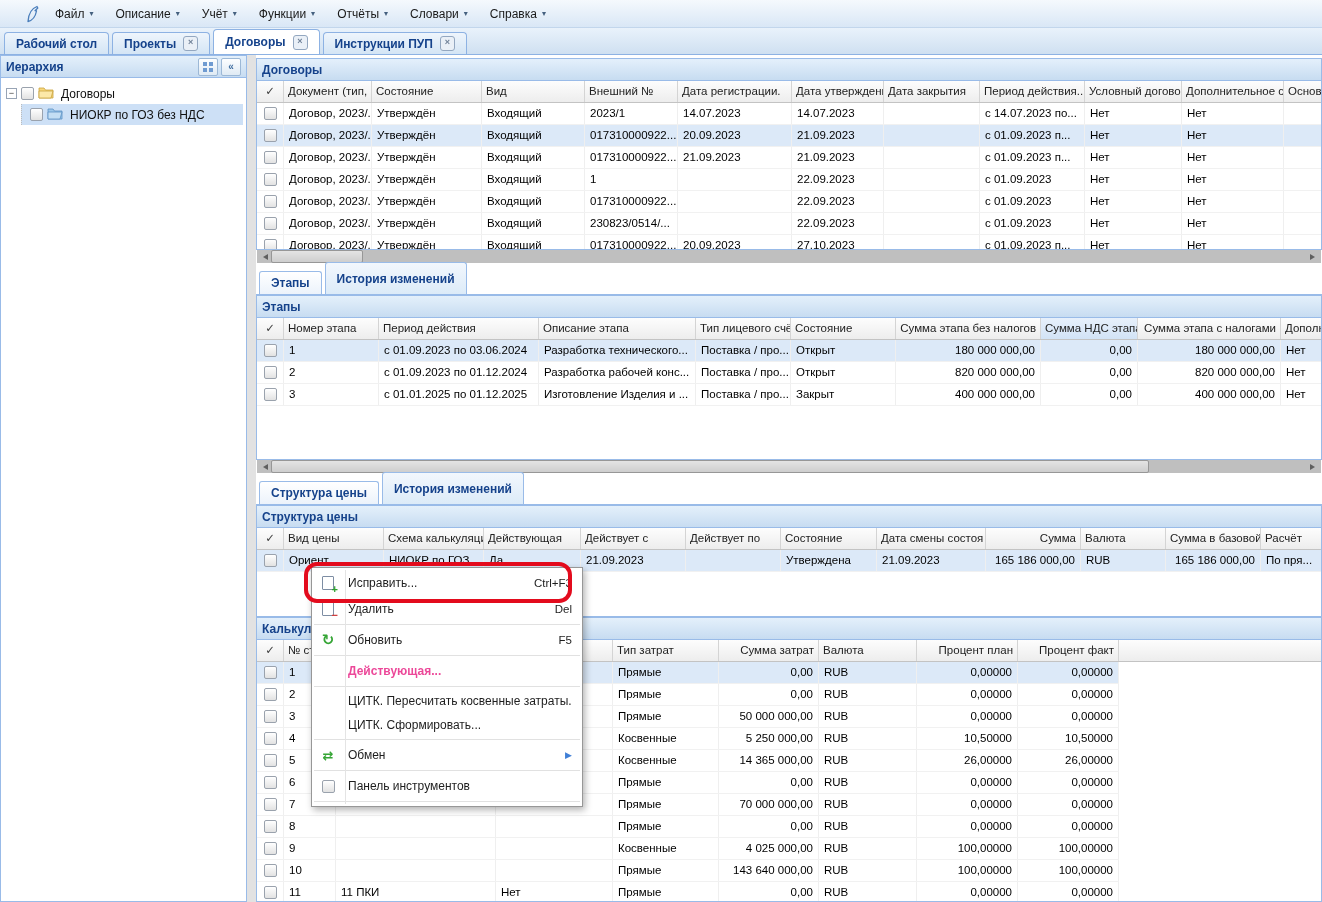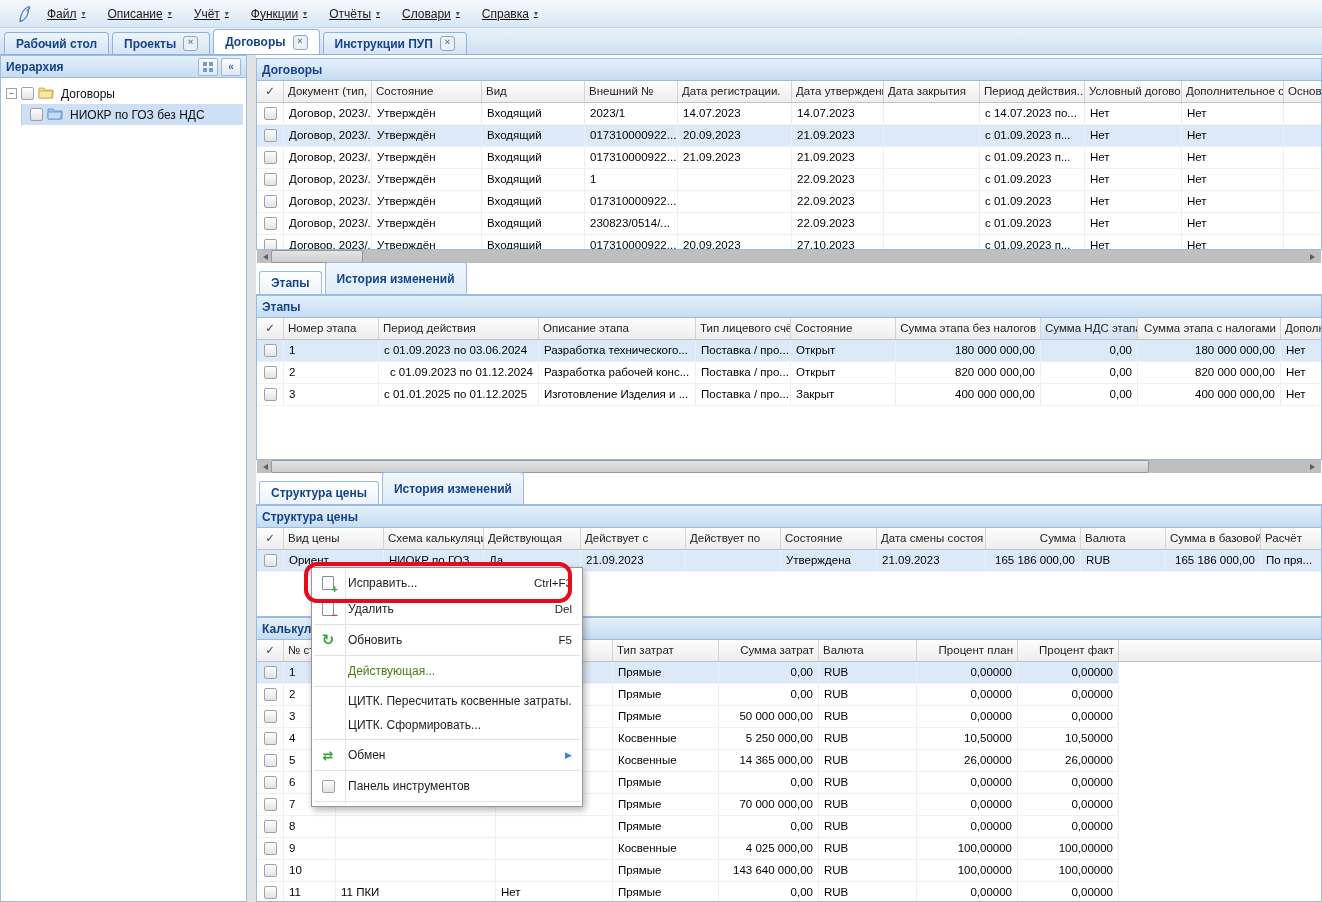--- a/index.html
+++ b/index.html
@@ -1,21 +1,21 @@
 <!DOCTYPE html>
 <html><head>
 <meta charset="utf-8">
 <style>
   html,body{margin:0;padding:0;}
   body{width:1322px;height:902px;position:relative;overflow:hidden;background:#fff;
        font-family:"Liberation Sans","DejaVu Sans",sans-serif;font-size:12px;color:#111;}
   
   .menubar{position:absolute;left:0;top:0;width:1322px;height:28px;box-sizing:border-box;
            background:linear-gradient(#f5f9fd,#d9e7f6);border-bottom:1px solid #c2d6ec;
-           display:flex;align-items:center;padding-left:12px;text-decoration:underline;}
+           display:flex;align-items:center;padding-left:20px;}
   .logo{width:24px;display:flex;justify-content:center;}
   .mitem{display:flex;align-items:center;gap:5px;padding:4px 11px;color:#1a1a1a;cursor:default;}
   .mitem .arr{font-size:8px;color:#44607f;}
   
   .tabbar{position:absolute;left:0;top:28px;width:1322px;height:27px;box-sizing:border-box;
           background:linear-gradient(#e9f2fb,#cfe0f1);border-bottom:1px solid #8db2e3;
           display:flex;align-items:flex-end;padding-left:4px;gap:3px;}
   .tab{height:22px;display:flex;align-items:center;gap:7px;padding:0 11px;box-sizing:border-box;
        border:1px solid #8db2e3;border-bottom:none;border-radius:4px 4px 0 0;
        background:linear-gradient(#eef5fc,#d4e5f5);font-weight:bold;color:#15428b;white-space:nowrap;}
@@ -80,21 +80,21 @@
   
   .ctxmenu{position:absolute;left:311px;top:567px;width:272px;box-sizing:border-box;background:#fff;
            border:1px solid #979797;box-shadow:2px 3px 7px rgba(0,0,0,.3);padding:2px 0;z-index:50;}
   .gutterline{position:absolute;left:33px;top:2px;bottom:2px;width:1px;background:#e4e4e4;}
   .mi{display:flex;align-items:center;height:26px;padding:0 10px 0 4px;position:relative;color:#1e1e1e;}
   .mi.small{height:24px;}
   .mi .ic{width:24px;flex:none;display:flex;align-items:center;justify-content:center;margin-right:8px;}
   .mi .lbl{flex:1;white-space:nowrap;overflow:hidden;}
   .mi .sc{font-size:11.5px;color:#1e1e1e;margin-left:8px;}
   .mi.bold .lbl,.mi.bold .sc{font-weight:bold;}
-  .mi.disabled .lbl{color:#4d7c0f;}
+  .mi.disabled .lbl{color:#ec4899;font-weight:bold;}
   .msep{height:1px;background:#e1e1e1;margin:2px 2px;}
   .submarrow{color:#3f7fd6;font-size:9px;margin-left:6px;}
   .pageic{width:12px;height:14px;box-sizing:border-box;background:#fff;border:1px solid #7d8da3;
           border-radius:1px;position:relative;display:inline-block;}
   .badge{position:absolute;right:-5px;bottom:-5px;font-size:11px;font-weight:bold;line-height:10px;}
   .pencil{position:absolute;right:-5px;bottom:0;width:8px;height:3px;background:#e8a33d;
           border:1px solid #b77c22;transform:rotate(-45deg);}
   
   .redbox{position:absolute;left:304px;top:562px;width:268px;height:41px;box-sizing:border-box;
           border:4px solid #e30b1d;border-radius:13px;z-index:60;pointer-events:none;}
@@ -378,21 +378,21 @@
             <div class="gc" style="width: 145px; text-align: right;">180 000 000,00</div>
             <div class="gc" style="width: 97px; text-align: right;">0,00</div>
             <div class="gc" style="width: 143px; text-align: right;">180 000 000,00</div>
             <div class="gc" style="width: 60px;">Нет</div>
           </div>
           <div class="grow">
             <div class="gc chk">
               <span class="cb2"></span>
             </div>
             <div class="gc" style="width: 95px;">2</div>
-            <div class="gc" style="width: 160px; text-align: right;">с 01.09.2023 по 01.12.2024</div>
+            <div class="gc" style="width: 160px;">с 01.09.2023 по 01.12.2024</div>
             <div class="gc" style="width: 157px;">Разработка рабочей конс...</div>
             <div class="gc" style="width: 95px;">Поставка / про...</div>
             <div class="gc" style="width: 105px;">Открыт</div>
             <div class="gc" style="width: 145px; text-align: right;">820 000 000,00</div>
             <div class="gc" style="width: 97px; text-align: right;">0,00</div>
             <div class="gc" style="width: 143px; text-align: right;">820 000 000,00</div>
             <div class="gc" style="width: 60px;">Нет</div>
           </div>
           <div class="grow">
             <div class="gc chk">

